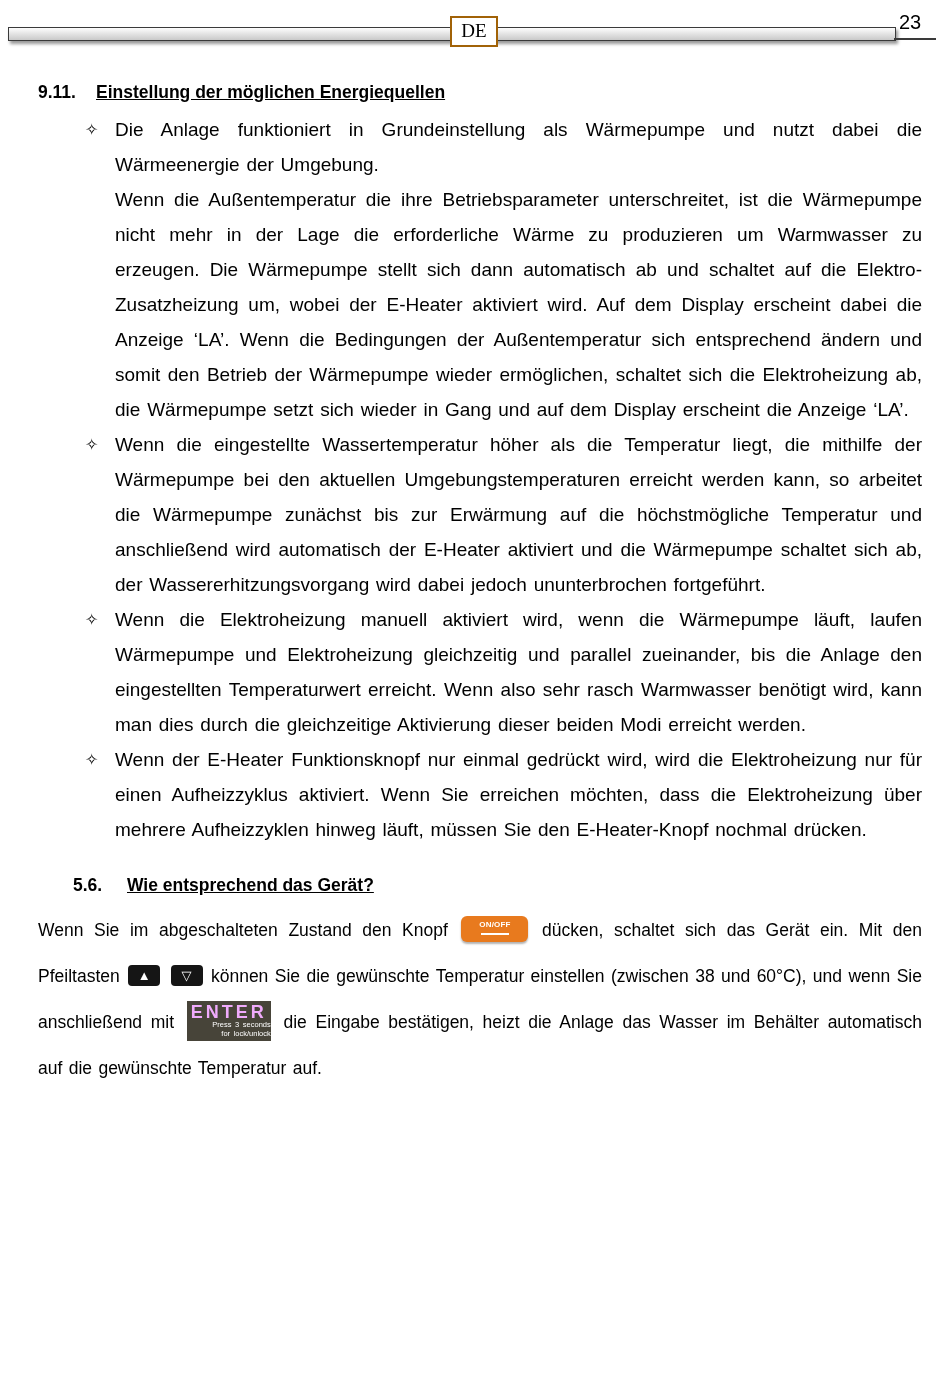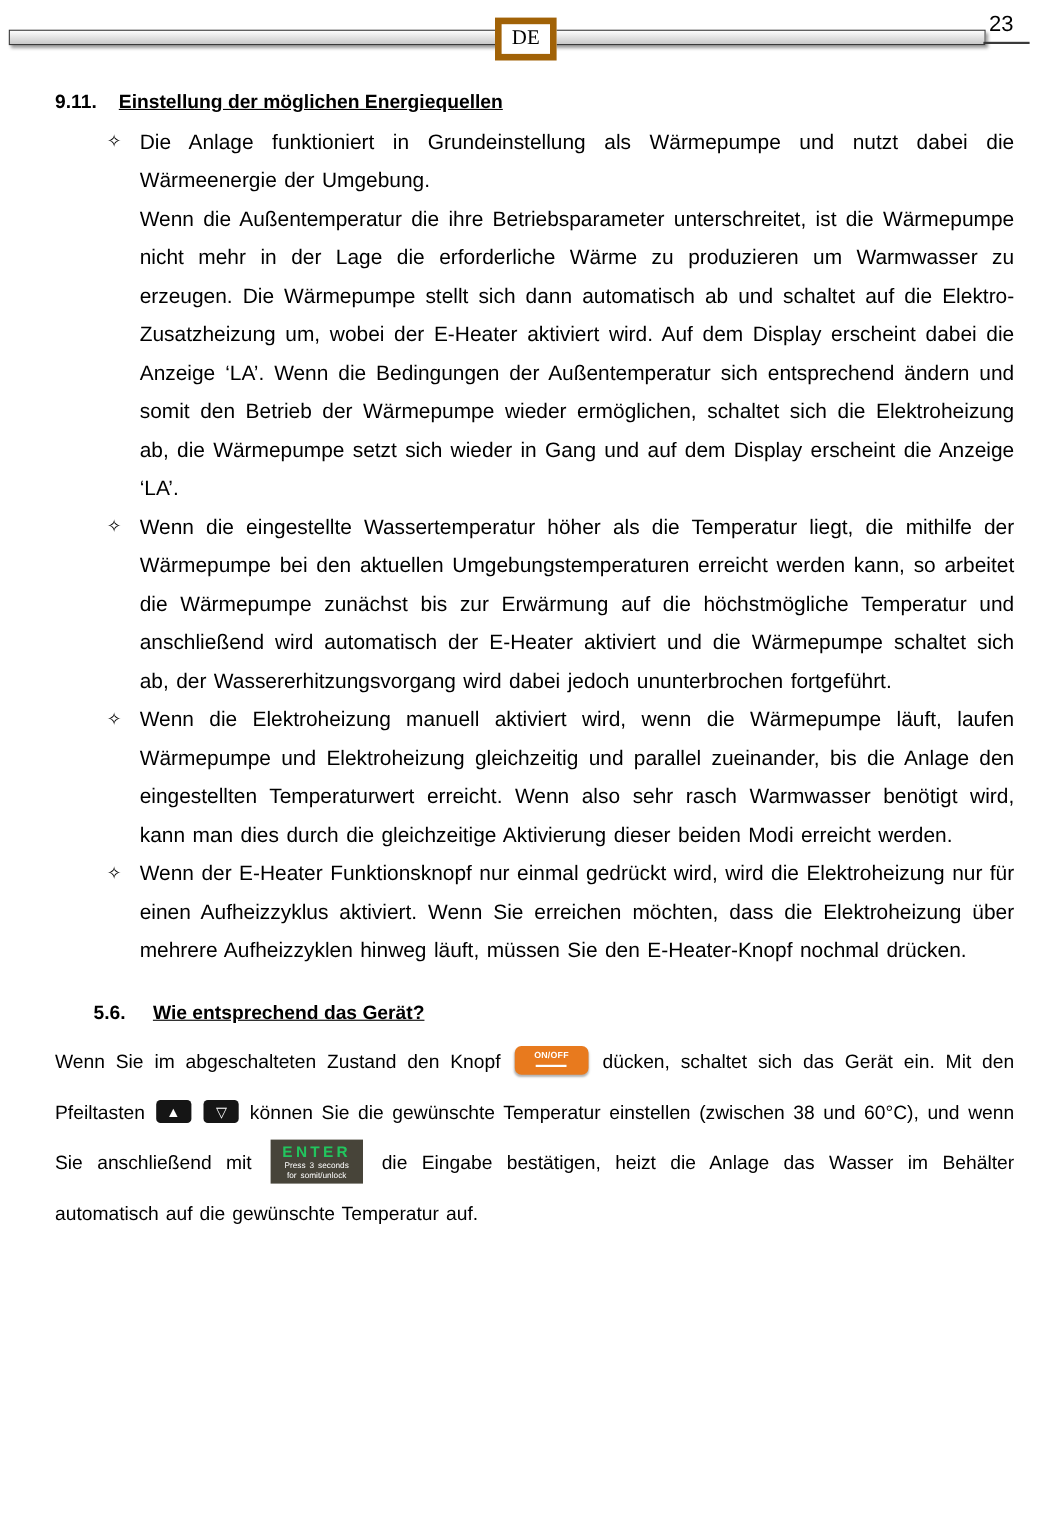--- a/index.html
+++ b/index.html
@@ -18,30 +18,30 @@
   .header-bar {
     position: absolute; left: 8px; top: 27px; width: 886px; height: 12px;
     background: linear-gradient(to bottom, #fdfdfd, #c9c9c9);
     border: 1px solid #3a3a3a;
     box-shadow: 2px 3px 3px rgba(0,0,0,0.40);
   }
   .pn-line { position: absolute; left: 894px; top: 38px; width: 42px; height: 2px; background: #3a3a3a; }
   .de-box {
     position: absolute; left: 450px; top: 16px; z-index: 2;
     min-width: 34px; padding: 0 5px; height: 27px; line-height: 25px;
-    text-align: center; background: #fff; border: 6px solid #a16207;
+    text-align: center; background: #fff; border: 2px solid #a16207;
     font-family: "Liberation Serif", serif; font-size: 19px;
   }
   .page-num {
     position: absolute; left: 899px; top: 11px;
     font-family: Liberation Sans, sans-serif; font-size: 20px;
   }
 
   
-  .content { position: absolute; left: 50px; right: 28px; top: 80px; }
+  .content { position: absolute; left: 38px; right: 28px; top: 80px; }
 
   .sec-heading { display: flex; font-weight: bold; font-size: 17.5px; line-height: 24px; }
   .h-title { text-decoration: underline; }
   .h911 { margin-bottom: 8px; }
   .h911 .h-num { width: 58px; flex: none; }
 
   .bullet { display: flex; }
   .marker { width: 30px; margin-left: 47px; flex: none; font-size: 16px; line-height: 35px; }
   .btext { flex: 1; min-width: 0; }
   .btext p { margin: 0; text-align: justify; font-size: 19px; line-height: 35px; word-spacing: 1.5px; }
@@ -67,22 +67,22 @@
     align-items: center; justify-content: center;
     vertical-align: middle; margin: 0 2px; position: relative; top: -2px;
   }
   .arrow-glyph { color: #fff; font-size: 13px; line-height: 1; }
 
   .btn-enter {
     display: inline-block; width: 84px; background: #474439;
     text-align: center; vertical-align: middle; margin: 0 4px;
     padding: 3px 0 3px; position: relative; top: -2px;
   }
-  .enter-label { display: block; color: #22c55e; font-weight: bold; font-size: 14px; letter-spacing: 3px; line-height: 16px; }
-  .enter-sub { display: block; color: #fff; font-size: 7.5px; line-height: 9px; }
+  .enter-label { display: block; color: #f0abfc; font-weight: bold; font-size: 18px; letter-spacing: 3px; line-height: 16px; }
+  .enter-sub { display: block; color: #fff; font-size: 7.5px; line-height: 9px; text-align: right; }
 </style>
 </head>
 <body>
 
 <div class="page">
 
   <header class="header">
     <div class="header-bar"></div>
     <div class="pn-line"></div>
     <div class="de-box">DE</div>
@@ -141,20 +141,20 @@
       <span class="btn-arrow">
           <span class="arrow-glyph">▲</span>
         </span>
       <span class="btn-arrow">
           <span class="arrow-glyph">▽</span>
         </span>
       <span class="tpart">können Sie die gewünschte Temperatur einstellen (zwischen 38 und 60°C), und wenn Sie anschließend mit</span>
       <span class="btn-enter">
         <span class="enter-label">ENTER</span>
         <span class="enter-sub">Press 3 seconds</span>
-        <span class="enter-sub">for somit/unlock</span>
+        <span class="enter-sub">for lock/unlock</span>
       </span>
       <span class="tpart">die Eingabe bestätigen, heizt die Anlage das Wasser im Behälter automatisch auf die gewünschte Temperatur auf.</span>
     </p>
 
   </main>
 
 </div>
 
 </body></html>

